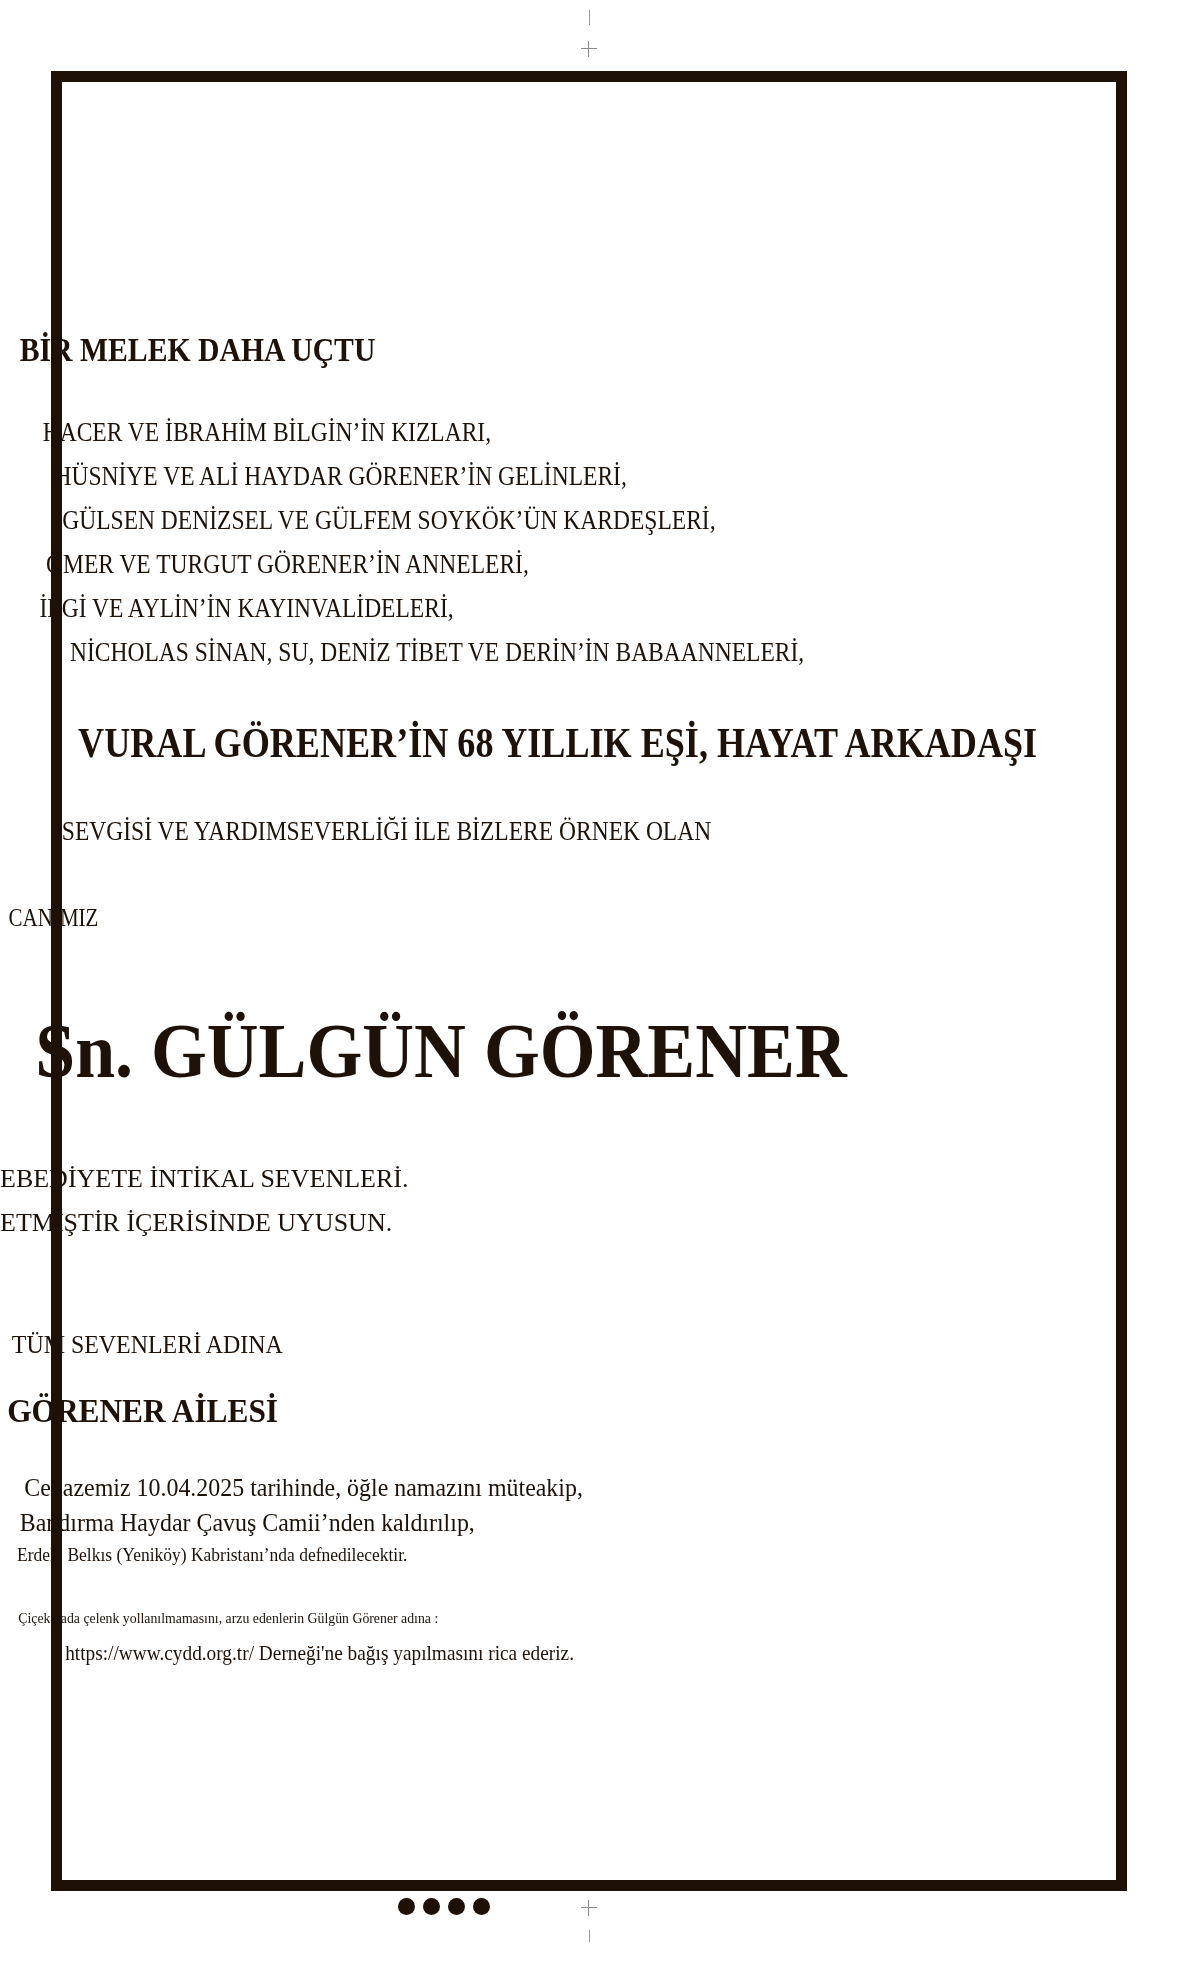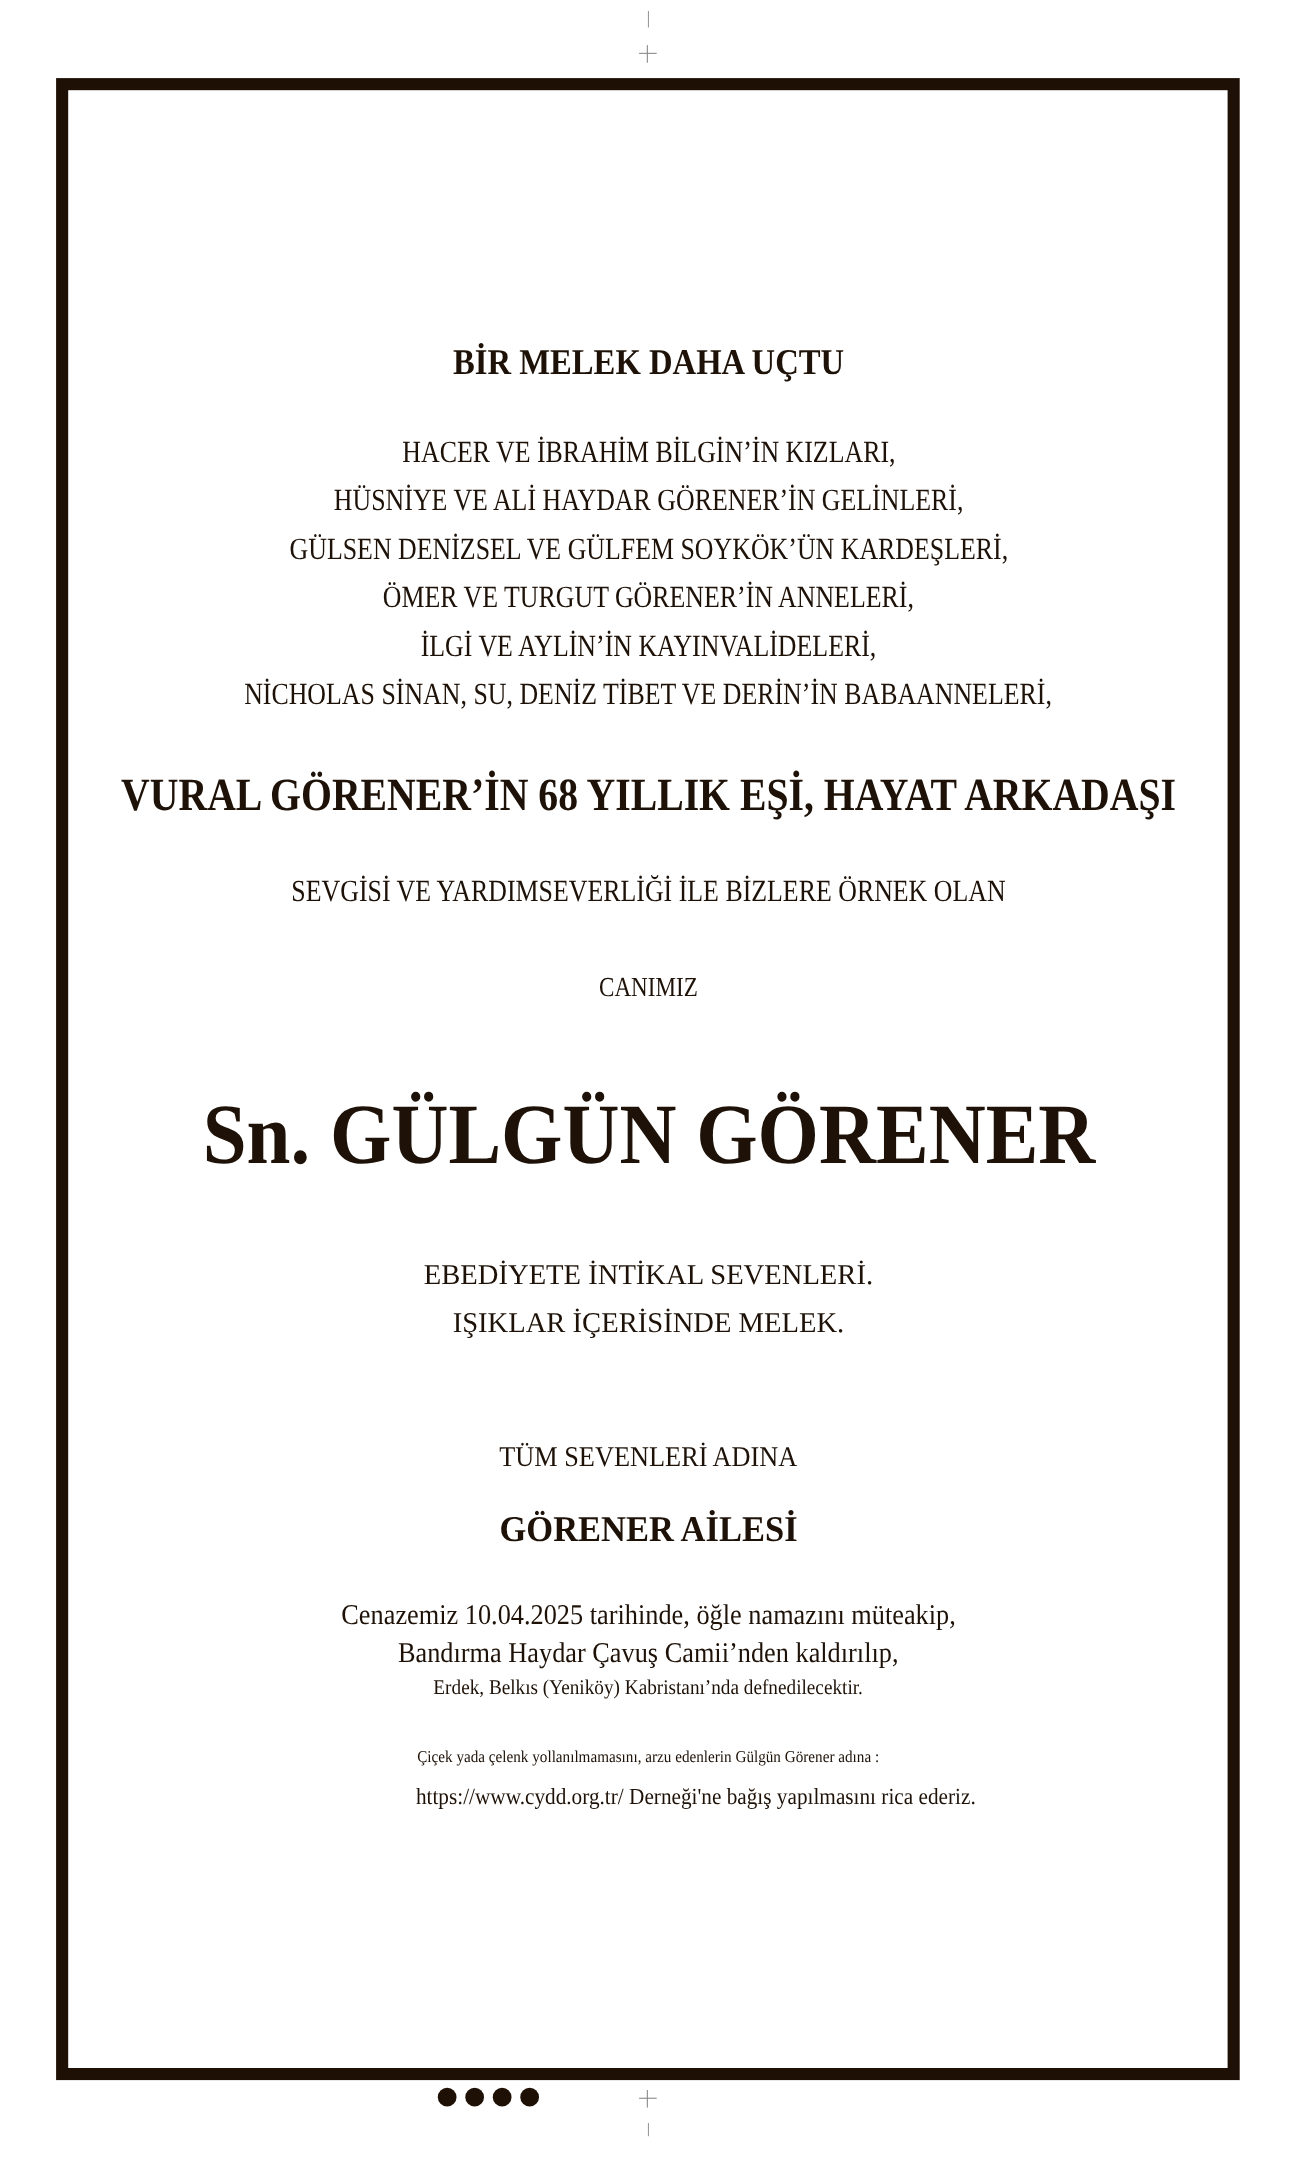--- a/index.html
+++ b/index.html
@@ -22,23 +22,23 @@
     width: 1076px;
     height: 1820px;
     box-sizing: border-box;
     border: 11px solid #1e1005;
     background: #ffffff;
   }
   .line {
     position: absolute;
     left: 0;
     width: 1179px;
-    text-align: center;
     white-space: nowrap;
     line-height: 1;
+    margin-top: 20px;
   }
   .line > span {
     display: inline-block;
     transform-origin: center center;
   }
   .bold { font-weight: bold; }
   .cond > span { transform: scaleX(0.84); }
   .cond-strong > span { transform: scaleX(0.86); }
 
   
@@ -118,21 +118,21 @@
 </div>
 
 <div class="line bold" style="top:992px; font-size:78px;">
   <span style="transform:scaleX(0.92);">Sn. GÜLGÜN GÖRENER</span>
 </div>
 
 <div class="line" style="top:1146px; font-size:26px;">
   <span>EBEDİYETE İNTİKAL SEVENLERİ.</span>
 </div>
 <div class="line" style="top:1190px; font-size:26px;">
-  <span>IŞIKLAR İÇERİSİNDE MELEK.</span>
+  <span>ETMİŞTİR İÇERİSİNDE UYUSUN.</span>
 </div>
 
 <div class="line" style="top:1312px; font-size:26px;">
   <span style="transform:scaleX(0.92);">TÜM SEVENLERİ ADINA</span>
 </div>
 
 <div class="line bold" style="top:1375px; font-size:33px;">
   <span style="transform:scaleX(0.95);">GÖRENER AİLESİ</span>
 </div>
 

